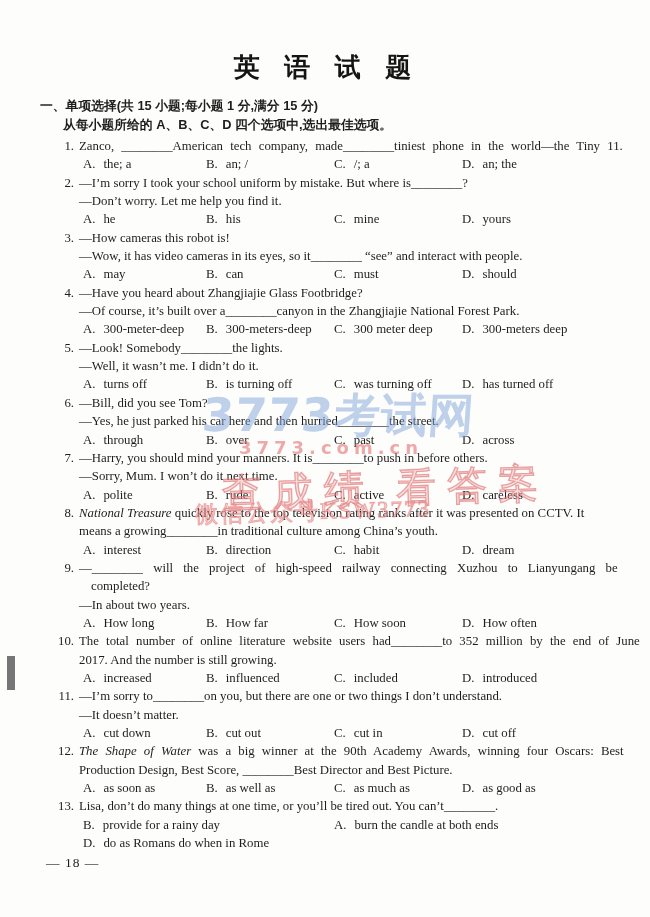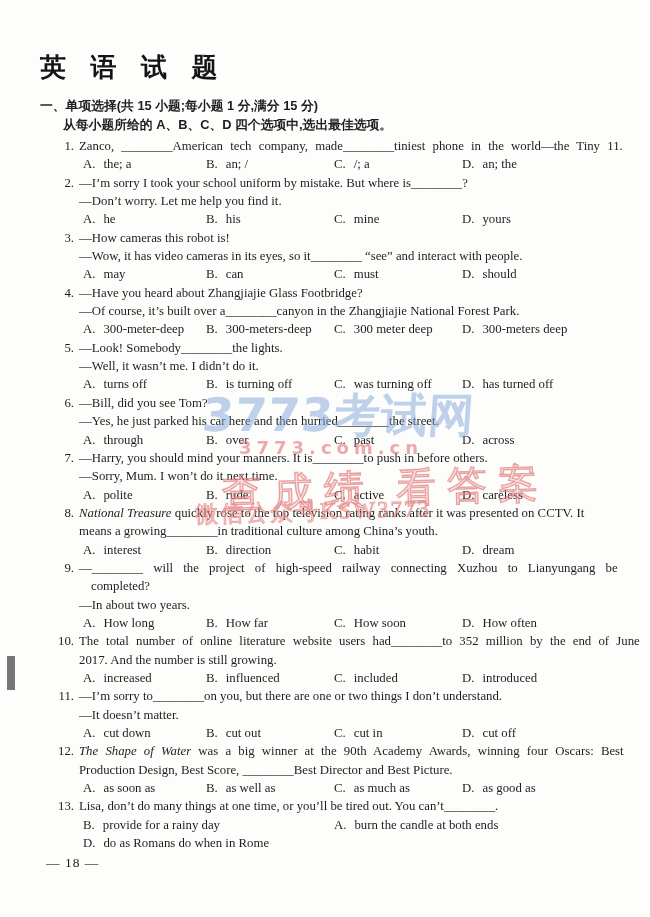--- a/index.html
+++ b/index.html
@@ -4,21 +4,21 @@
 <style>
   html,body{margin:0;padding:0;}
   body{background:#ffffff;width:650px;height:917px;overflow:hidden;}
   .page{
     position:relative;width:650px;height:917px;background:#fdfdfc;
     font-family:"Liberation Serif", serif;color:#1e1e1e;font-size:12.8px;
     overflow:hidden;box-sizing:border-box;padding:0 36px 0 40px;
   }
   
   .title{
-    margin:52px 0 0 0;font-size:26px;font-weight:bold;
+    margin:52px 0 0 0;text-align:center;font-size:26px;font-weight:bold;
     letter-spacing:9px;line-height:32px;color:#141414;
   }
   .section-heading{
     margin-top:12px;font-family:"Liberation Sans", sans-serif;font-weight:bold;
     font-size:12.8px;line-height:19px;white-space:nowrap;
   }
   .section-instruction{
     margin-left:23px;font-family:"Liberation Sans", sans-serif;font-weight:bold;
     font-size:12.8px;line-height:19px;white-space:nowrap;margin-bottom:3px;
   }

